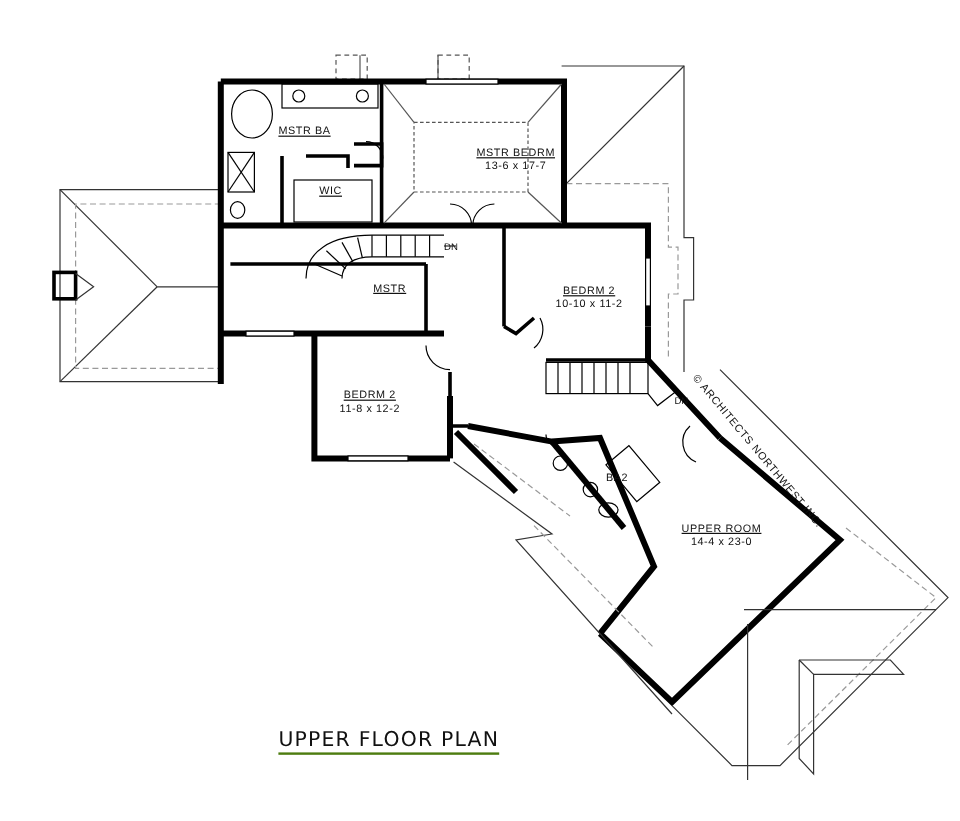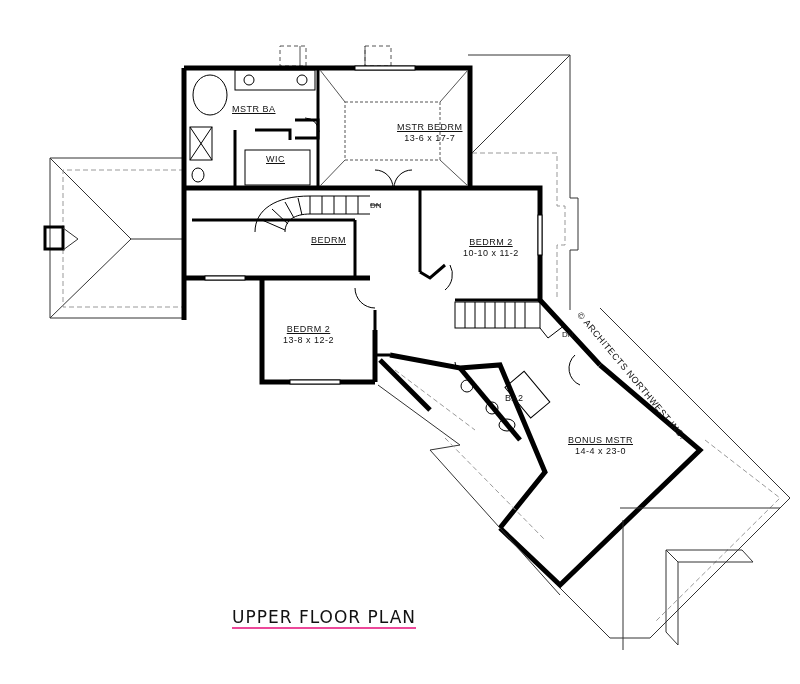--- a/index.html
+++ b/index.html
@@ -4,21 +4,21 @@
   <style>
     html, body { margin: 0; padding: 0; background: #ffffff; }
     body { width: 800px; height: 684px; overflow: hidden; position: relative; }
     .plan { position: absolute; left: 0; top: 10px; width: 672px; height: 684px; }
     .lbl { position: absolute; font-family: "Liberation Sans", sans-serif; color: #111;
            font-size: 9px; letter-spacing: 0.5px; white-space: nowrap; text-align: center; line-height: 11px; }
     .lbl .name { display: block; }
     .lbl .dim { display: block; }
     .ul { text-decoration: underline; }
     .title { position: absolute; left: 232px; top: 598px; font-family: "DejaVu Sans", sans-serif;
-             font-size: 17px; letter-spacing: 1px; color: #111; border-bottom: 2px solid #ec4899; padding-bottom: 1px; line-height: 18px; }
+             font-size: 17px; letter-spacing: 1px; color: #111; border-bottom: 2px solid #4d7c0f; padding-bottom: 1px; line-height: 18px; }
     .credit { position: absolute; left: 583px; top: 300px; font-family: "Liberation Sans", sans-serif;
               font-size: 9px; letter-spacing: 0.6px; color: #111; transform-origin: 0 0; transform: rotate(50deg); white-space: nowrap; }
     .dn { position: absolute; font-family: "Liberation Sans", sans-serif; font-size: 8px; color: #111; }
   </style>
 </head>
 <body>
 
 <div class="plan">
   <svg width="800" height="684" viewBox="0 0 800 684" xmlns="http://www.w3.org/2000/svg">
 
@@ -163,35 +163,35 @@
     <span class="name ul">MSTR BA</span>
   </div>
   <div class="lbl" style="left:266px;top:144px;">
     <span class="name ul">WIC</span>
   </div>
   <div class="lbl" style="left:358px;top:112px;margin-left:39px;">
     <span class="name ul">MSTR BEDRM</span>
     <span class="dim">13-6 x 17-7</span>
   </div>
   <div class="lbl" style="left:311px;top:225px;">
-    <span class="name ul">BEDRM</span>
+    <span class="name ul">MSTR</span>
   </div>
   <div class="lbl" style="left:463px;top:227px;">
     <span class="name ul">BEDRM 2</span>
     <span class="dim">10-10 x 11-2</span>
   </div>
   <div class="lbl" style="left:283px;top:314px;">
     <span class="name ul">BEDRM 2</span>
-    <span class="dim">13-8 x 12-2</span>
+    <span class="dim">11-8 x 12-2</span>
   </div>
   <div class="lbl" style="left:505px;top:383px;">
     <span class="name">BA2</span>
   </div>
   <div class="lbl" style="left:568px;top:425px;">
-    <span class="name ul">BONUS MSTR</span>
+    <span class="name ul">UPPER ROOM</span>
     <span class="dim">14-4 x 23-0</span>
   </div>
 
   
   <span class="dn" style="left:370px;top:191px;">DN</span>
   <span class="dn" style="left:562px;top:320px;">DN</span>
 
   
   <span class="credit">© ARCHITECTS NORTHWEST INC.</span>
 

